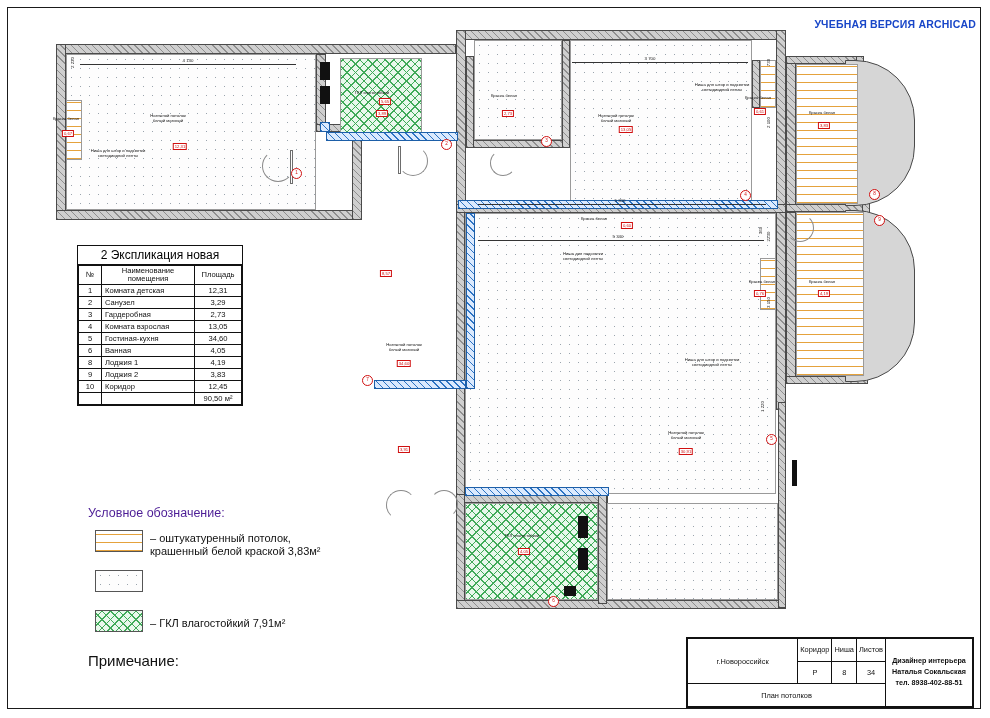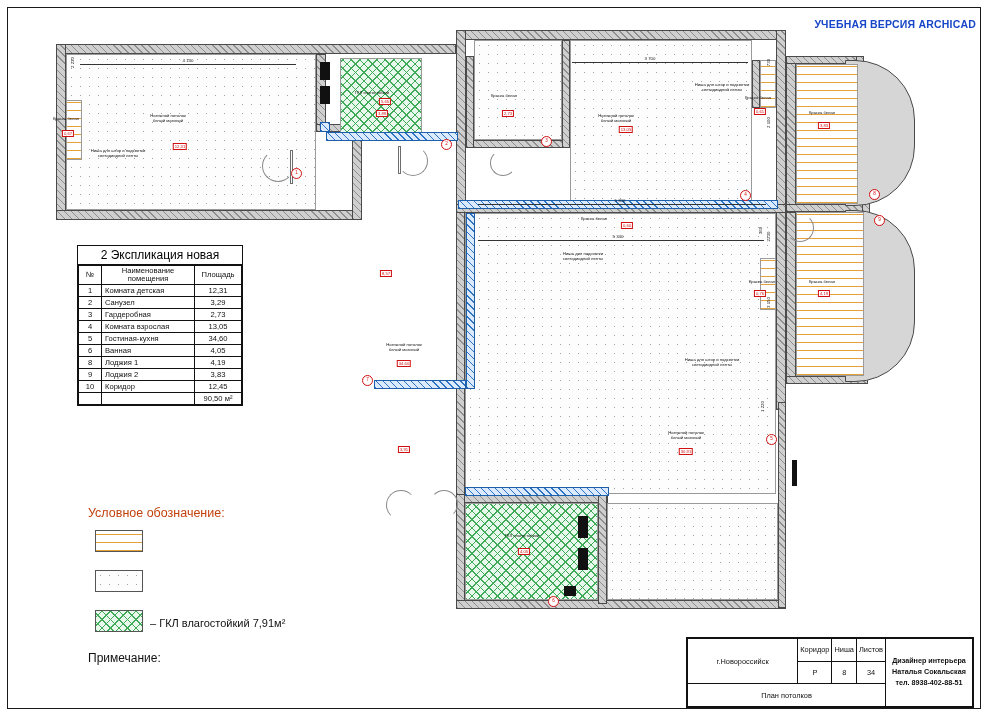--- a/index.html
+++ b/index.html
@@ -30,24 +30,24 @@
   
   .exp{position:absolute;left:77px;top:245px;border:1px solid #111;background:#fff;}
   .exp table{border-collapse:collapse;font-size:7.6px;color:#111;}
   .exp th,.exp td{border:.7px solid #111;padding:1px 3px;text-align:center;font-weight:normal;}
   .exp .title{font-size:12px;padding:2px 4px;border-bottom:.7px solid #111;text-align:center;}
   .exp td.nm{text-align:left;width:86px;}
   .exp td.num{width:16px;}
   .exp td.ar{width:40px;}
 
   
-  .legend-title{position:absolute;left:88px;top:506px;font-size:12.5px;color:#c2410c;}
+  .legend-title{position:absolute;left:88px;top:506px;font-size:12.5px;color:#4c1d95;}
   .legend-row{position:absolute;font-size:11px;color:#111;line-height:1.15;}
   .swatch{position:absolute;width:48px;height:22px;border:1px solid #555;box-sizing:border-box;}
-  .note{position:absolute;left:88px;top:650px;font-size:12px;color:#111;line-height:1.45;}
+  .note{position:absolute;left:88px;top:650px;font-size:15px;color:#111;line-height:1.45;}
 
   
   .stamp{position:absolute;left:686px;top:637px;width:288px;height:71px;border:1px solid #111;box-sizing:border-box;}
   .stamp table{border-collapse:collapse;width:100%;height:100%;font-size:7.4px;color:#111;}
   .stamp td{border:.7px solid #111;text-align:center;padding:1px 2px;vertical-align:middle;}
   .stamp .bold{font-weight:bold;}
   .stamp .right{font-size:7.2px;line-height:1.5;}
 </style>
 </head>
 <body>
@@ -265,20 +265,22 @@
             <td class="nm"></td>
             <td class="ar">90,50 м²</td>
           </tr>
         </tbody>
     </table>
   </div>
 
   <div class="legend-title">Условное обозначение:</div>
 
   <div class="swatch fill-paint" style="left:95px;top:530px;"></div>
+  <div class="legend-row" style="left:150px;top:532px;white-space:pre-line;">– оштукатуренный потолок,
+крашенный белой краской 3,83м²</div>
 
   <div class="swatch fill-stretch" style="left:95px;top:570px;"></div>
 
   <div class="swatch fill-gkl" style="left:95px;top:610px;"></div>
   <div class="legend-row" style="left:150px;top:617px;white-space:pre-line;">– ГКЛ влагостойкий 7,91м²</div>
 
   <div class="note">
     <div>Примечание:</div>
   </div>
 

